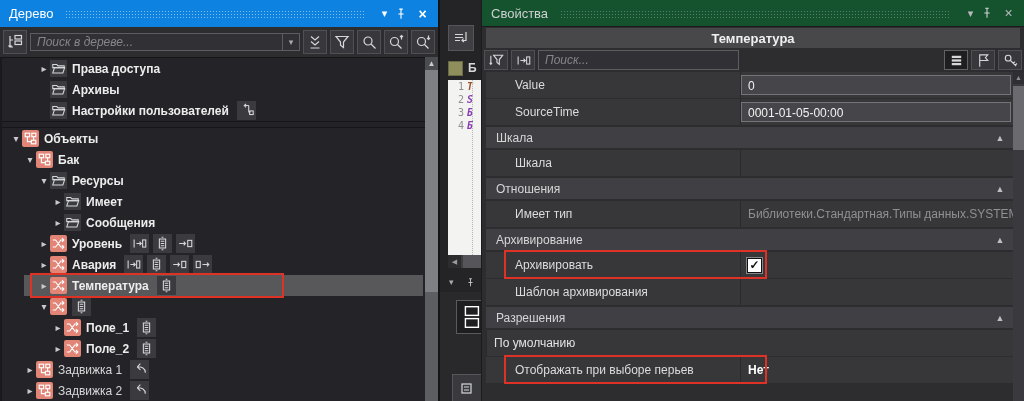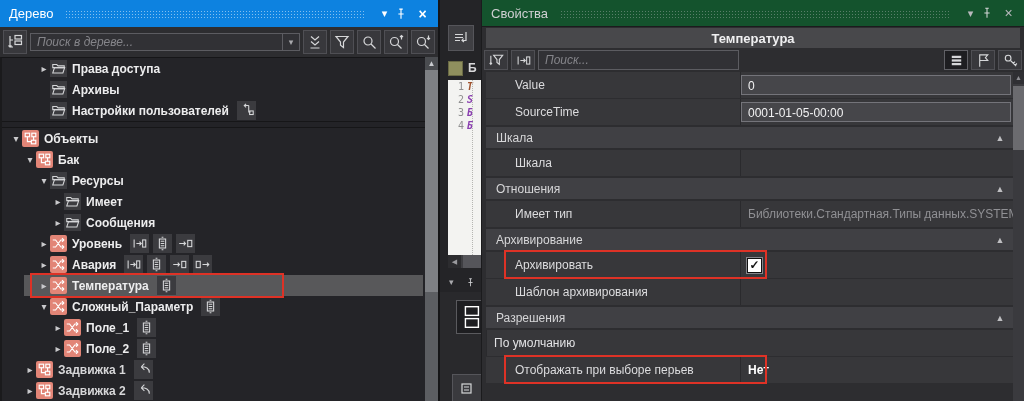--- a/index.html
+++ b/index.html
@@ -42,21 +42,21 @@
                 border-top:1px solid #161618;border-left:2px solid #1a1a1c;overflow:hidden;}
   .group-gap{height:5px;background:#232327;border-top:1px solid #161618;border-bottom:1px solid #161618;}
   .trow{position:relative;height:21px;display:flex;align-items:center;box-sizing:border-box;cursor:default;}
   .trow>*{position:relative;z-index:1;}
   .trow.selected::before{content:"";position:absolute;left:22px;right:15px;top:0;bottom:0;background:#58585a;z-index:0;}
   .exp{width:12px;flex:0 0 12px;font-size:10px;color:#c9c9cc;text-align:center;line-height:21px;}
   .ticon{width:17px;height:17px;flex:0 0 17px;margin-right:5px;display:flex;align-items:center;justify-content:center;box-sizing:border-box;}
   .ticon.folder{background:#3b3b3f;}
   .ticon.object,.ticon.param{background:#e28577;border-radius:2px;}
   .tlabel{font-size:12px;font-weight:600;color:#ededee;white-space:nowrap;margin-right:8px;}
-  .trow.muted .tlabel{font-weight:700;color:#d7d7d9;}
+  .trow.muted .tlabel{font-weight:400;color:#d7d7d9;}
   .badge{width:19px;height:19px;flex:0 0 19px;margin-right:4px;background:#3b3b3f;
          display:flex;align-items:center;justify-content:center;}
   .tree-annot{position:absolute;left:28px;top:-2px;width:254px;height:25px;
               border:2px solid #de3226;box-sizing:border-box;z-index:4;pointer-events:none;}
   .tree-scroll{position:absolute;top:57px;right:0;width:13px;bottom:0;background:#5c5e62;}
   .tree-scroll .arr{height:13px;color:#caccd0;font-size:8px;text-align:center;line-height:13px;background:#4a4c50;}
   .tree-scroll .thumb{position:absolute;left:0;right:0;top:13px;height:222px;background:#7e8084;}
 
   
   .mid-strip{left:438px;width:43px;background:#242427;border-left:2px solid #151517;box-sizing:border-box;}
@@ -345,21 +345,20 @@
             <div class="tree-annot"></div>
           </div>
           <div class="trow" style="padding-left: 36px;">
             <span class="exp">▾</span>
             <span class="ticon param">
               <svg width="15" height="15" viewBox="0 0 17 17">
                 <path class="w" d="M2 4.5h3.2l6 8h3.3M2 12.5h3.2l6-8h3.3"></path>
                 <path class="w" d="M12.5 2.5l2 2-2 2M12.5 10.5l2 2-2 2"></path>
               </svg>
             </span>
-            <span class="tlabel">Сложный_Параметр</span>
             <span class="badge">
               <svg width="17" height="17" viewBox="0 0 19 19">
                 <rect x="6" y="4.5" width="7" height="10"></rect>
                 <path d="M7.5 7h4M7.5 9.5h4M7.5 12h4M8.5 2.5h2M8.5 16.5h2"></path>
               </svg>
             </span>
           </div>
           <div class="trow" style="padding-left: 50px;">
             <span class="exp">▸</span>
             <span class="ticon param">

